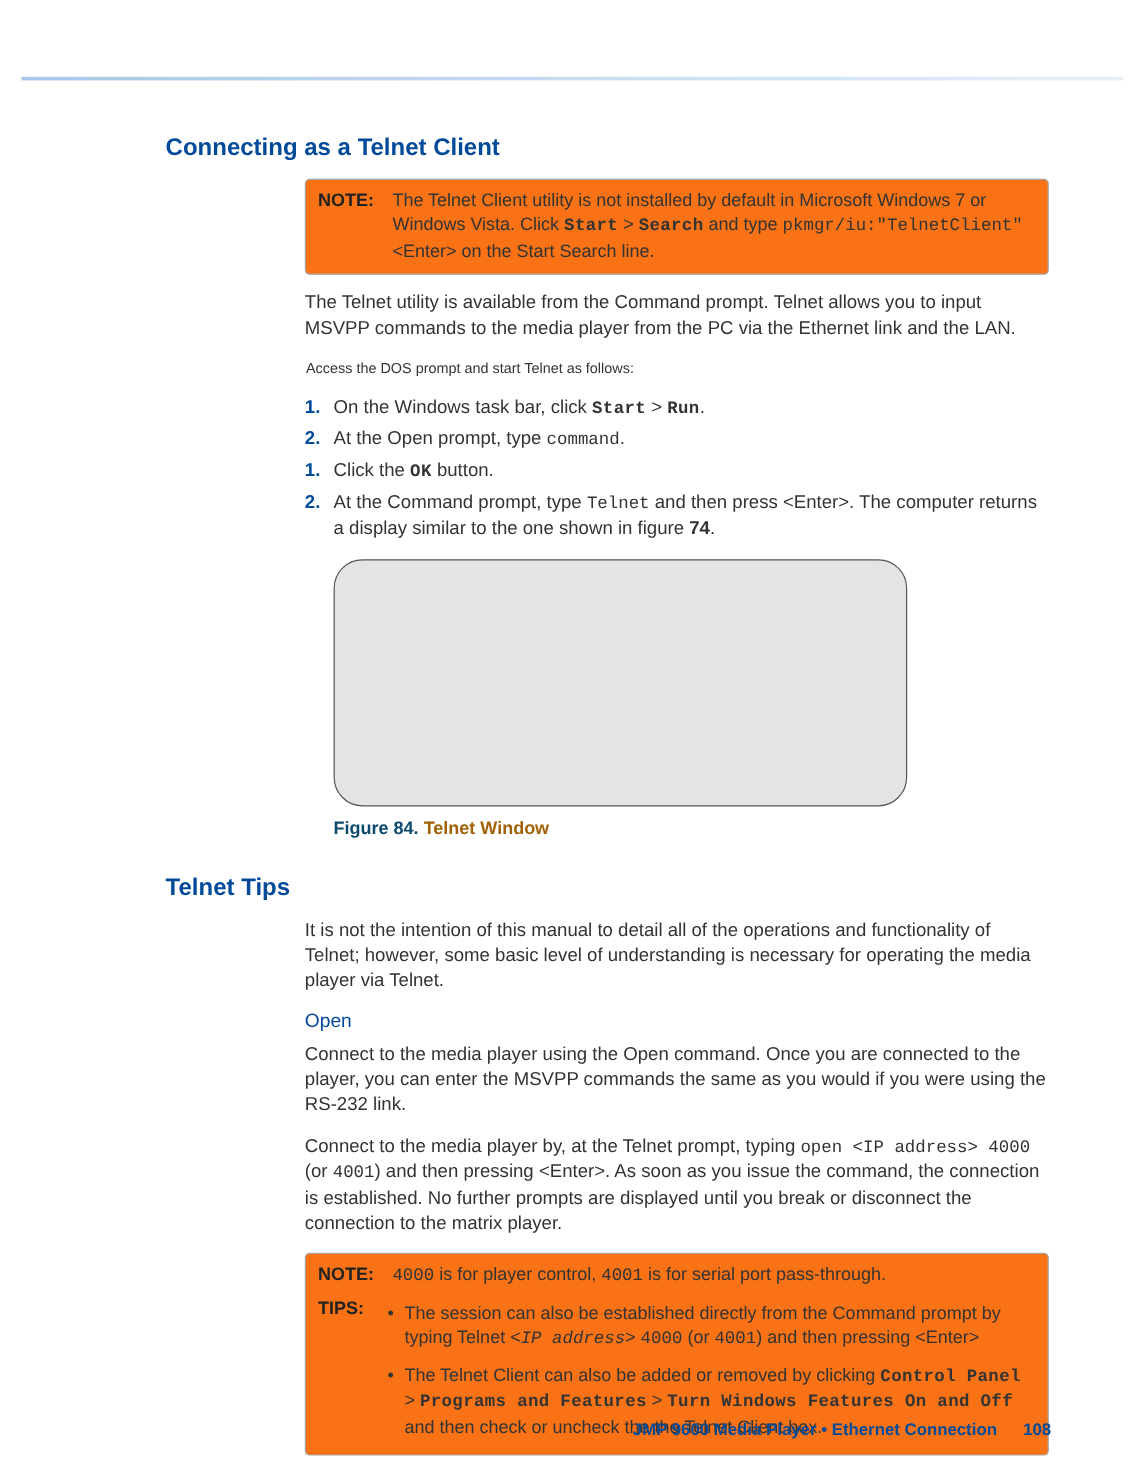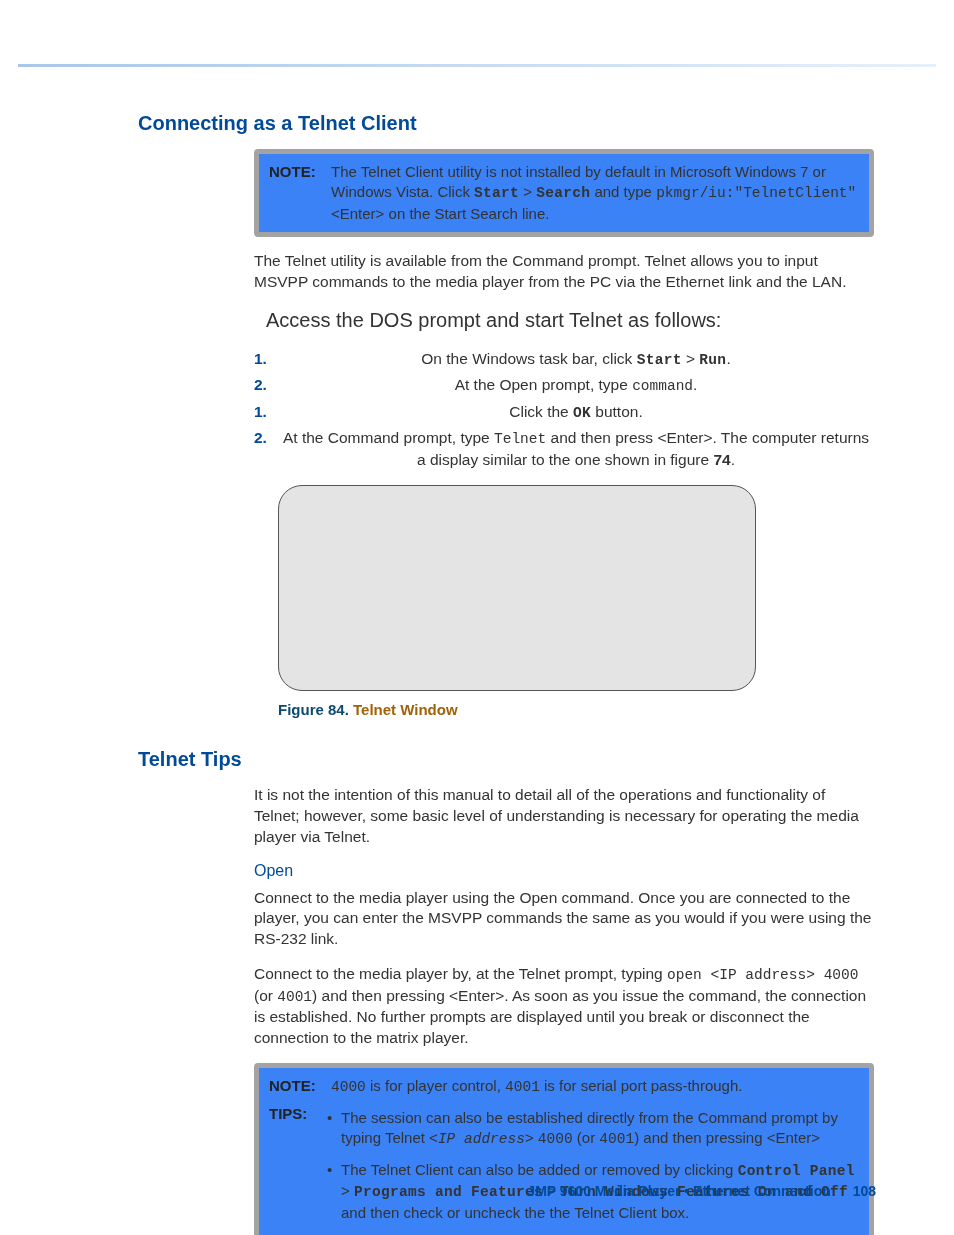--- a/index.html
+++ b/index.html
@@ -40,24 +40,24 @@
     font-size: 16px;
     font-weight: 400;
     color: #004a99;
     margin: 14px 0 8px 0;
   }
   .body-col {
     margin-left: 116px;
     width: 620px;
   }
   .note-box, .tips-box {
-    border: 5px solid #a3a3a3;
+    border: 1px solid #a3a3a3;
     border-radius: 4px;
     padding: 8px 10px 8px 10px;
-    background: #3b82f6;
+    background: #f97316;
     font-size: 15px;
     line-height: 1.35;
   }
   .note-row { display: flex; }
   .note-label {
     font-weight: 700;
     color: #222;
     width: 62px;
     flex-shrink: 0;
   }
@@ -66,42 +66,42 @@
     color: #222;
     width: 58px;
     flex-shrink: 0;
   }
   p.body {
     font-size: 15.5px;
     line-height: 1.35;
     margin: 14px 0;
   }
   p.body2 {
-    font-size: 20px;
+    font-size: 12px;
     line-height: 1.35;
-    margin: 10px 0 14px 12px;
+    margin: 10px 0 14px 1px;
   }
   ol.steps {
     list-style: none;
     padding: 0;
     margin: 6px 0 14px 0;
   }
   ol.steps li {
     font-size: 15.5px;
     line-height: 1.4;
     margin: 4px 0;
     display: flex;
   }
   ol.steps li .num {
     font-weight: 700;
     color: #004a99;
     width: 24px;
     flex-shrink: 0;
   }
-  ol.steps li .txt { flex: 1; text-align: center; }
+  ol.steps li .txt { flex: 1; }
   .mono {
     font-family: "Consolas", "Courier New", monospace;
     font-size: 14.5px;
   }
   .monob {
     font-family: "Consolas", "Courier New", monospace;
     font-weight: 700;
     font-size: 14.5px;
     letter-spacing: 0.3px;
   }

